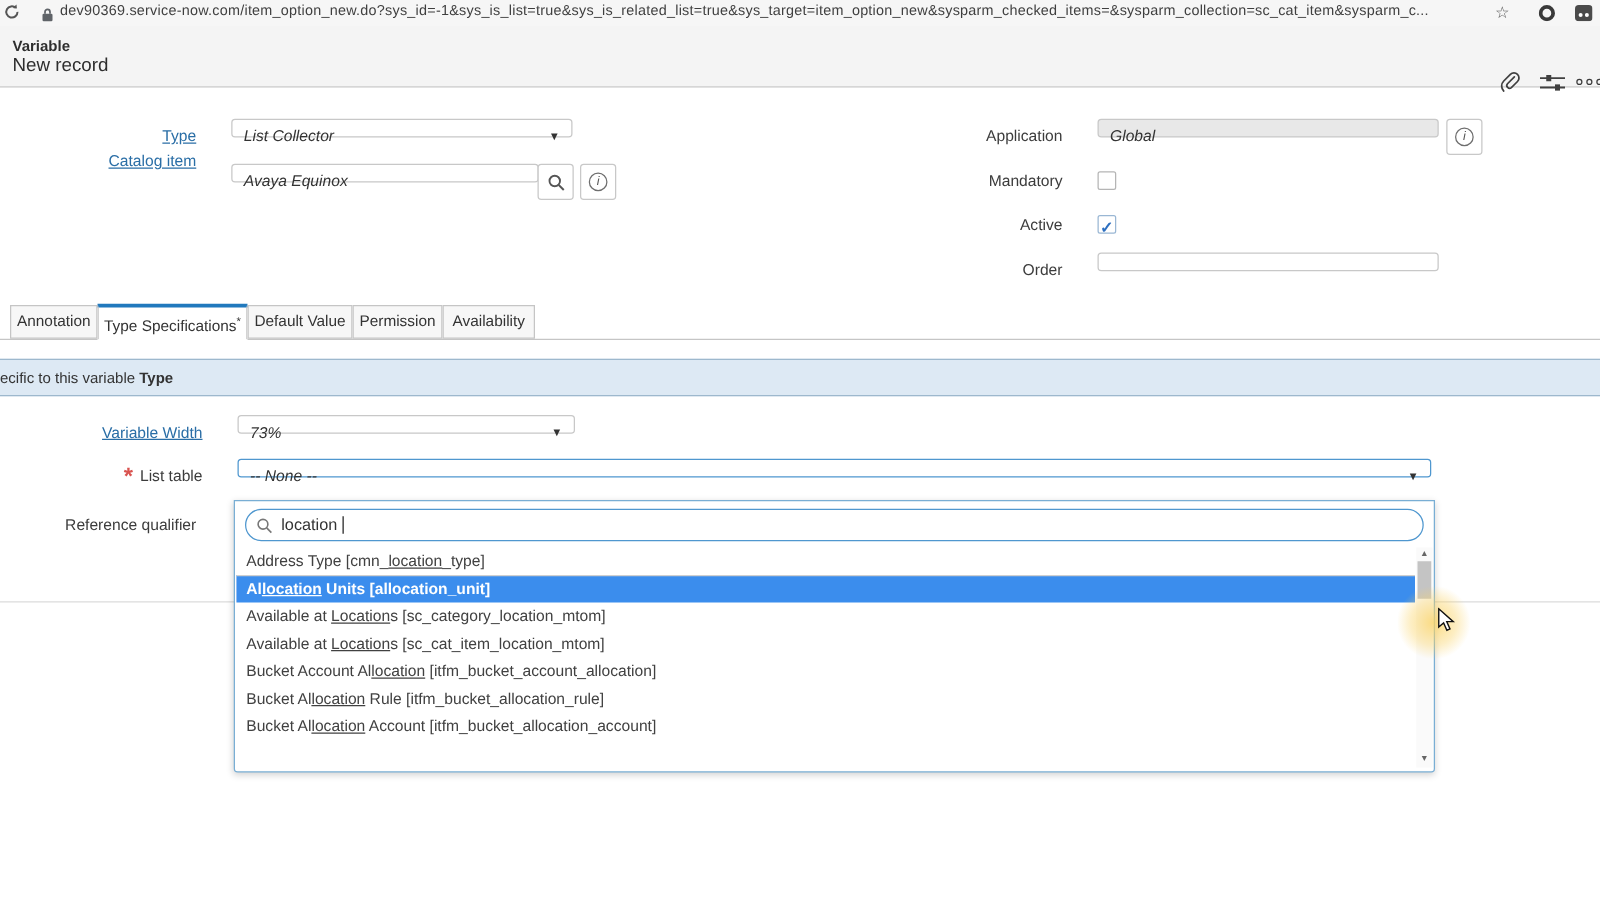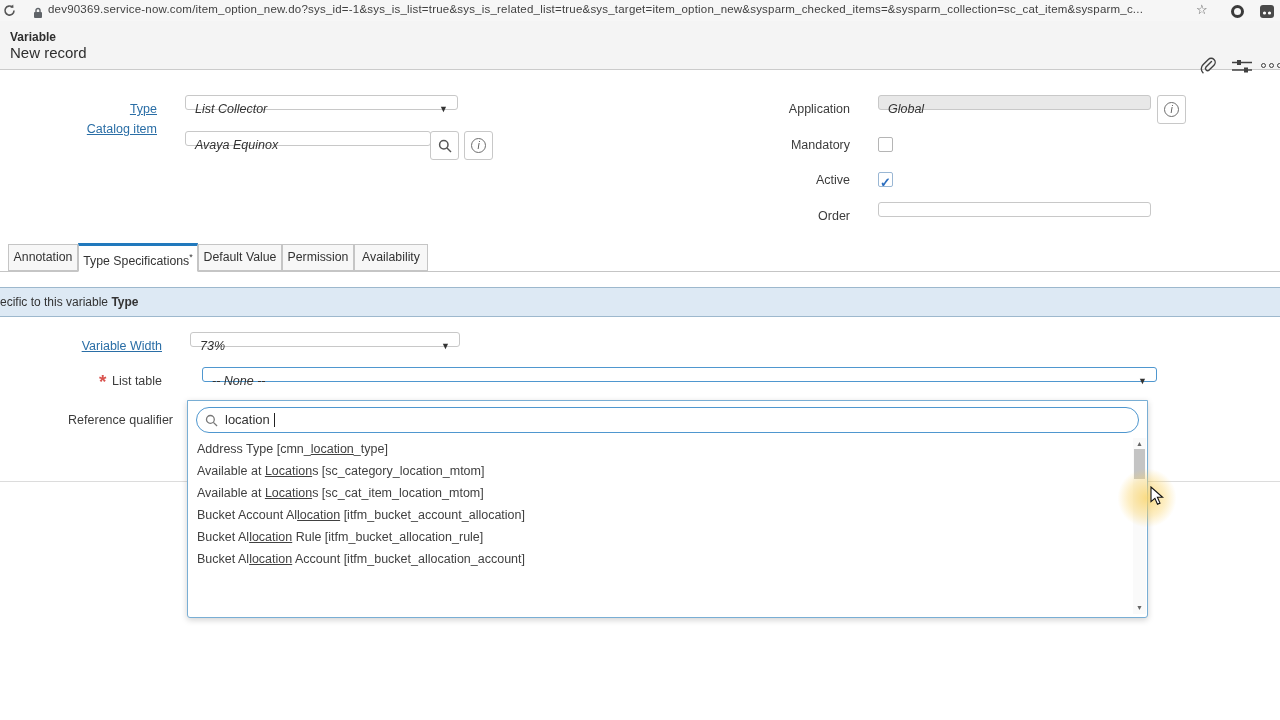--- a/index.html
+++ b/index.html
@@ -191,40 +191,41 @@
   </div>
 
   <div class="lbl link" style="left:30px;top:339px;width:132px">Variable Width</div>
   <div class="field" style="left:190px;top:332px;width:270px">
     <span>73%</span>
     <span class="caret">▼</span>
   </div>
 
   <span class="req-star" style="left:99px;top:371px">*</span>
   <div class="lbl" style="left:30px;top:374px;width:132px">List table</div>
-  <div class="field" style="left:202px;top:367px;width:955px;border-color:#4f97cf">
+  <div class="field" style="left:190px;top:367px;width:955px;border-color:#4f97cf">
     <span>-- None --</span>
     <span class="caret">▼</span>
   </div>
 
-  <div class="lbl" style="left:41px;top:413px;width:132px">Reference qualifier</div>
+  <div class="lbl" style="left:25px;top:413px;width:132px">Reference qualifier</div>
 
   <div id="section2-border"></div>
 
   <div id="ref-dropdown">
     <div id="dd-search">
       <svg width="13" height="13" viewBox="0 0 14 14" style="position:absolute;left:8px;top:6px">
           <circle cx="5.8" cy="5.8" r="4.2" fill="none" stroke="#777" stroke-width="1.4"></circle>
           <line x1="9" y1="9" x2="13" y2="13" stroke="#777" stroke-width="1.4"></line>
         </svg>
       <span id="dd-search-text">location</span>
       <span class="text-cursor" style="position:absolute;left:76px;top:5px"></span>
     </div>
     <div id="dd-list">
         <div class="dd-item">Address Type [cmn_<u>location</u>_type]</div>
+        <div class="dd-item selected">Al<u>location</u> Units [allocation_unit]</div>
         <div class="dd-item">Available at <u>Location</u>s [sc_category_location_mtom]</div>
         <div class="dd-item">Available at <u>Location</u>s [sc_cat_item_location_mtom]</div>
         <div class="dd-item">Bucket Account Al<u>location</u> [itfm_bucket_account_allocation]</div>
         <div class="dd-item">Bucket Al<u>location</u> Rule [itfm_bucket_allocation_rule]</div>
         <div class="dd-item">Bucket Al<u>location</u> Account [itfm_bucket_allocation_account]</div>
       </div>
     <div id="dd-scrollbar">
       <span class="sb-arrow" style="top:0">▲</span>
       <div id="sb-thumb"></div>
       <span class="sb-arrow" style="bottom:0">▼</span>

